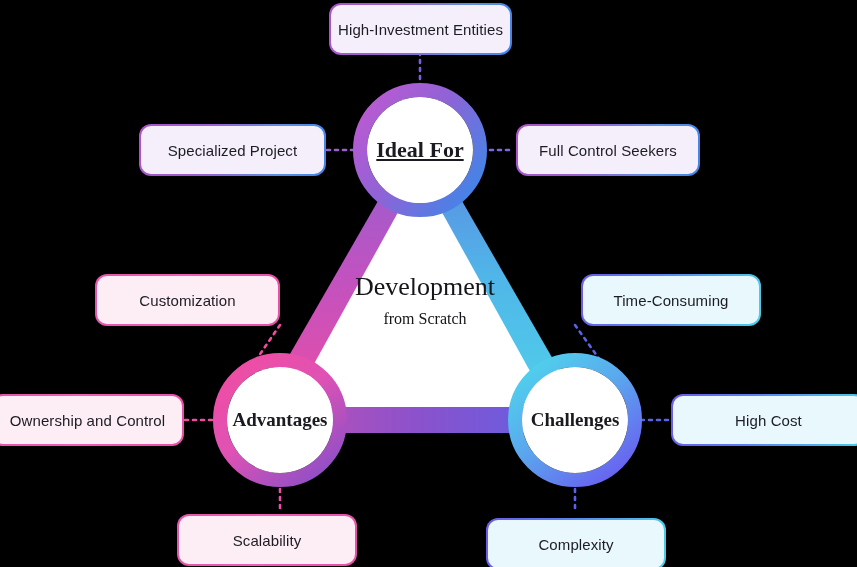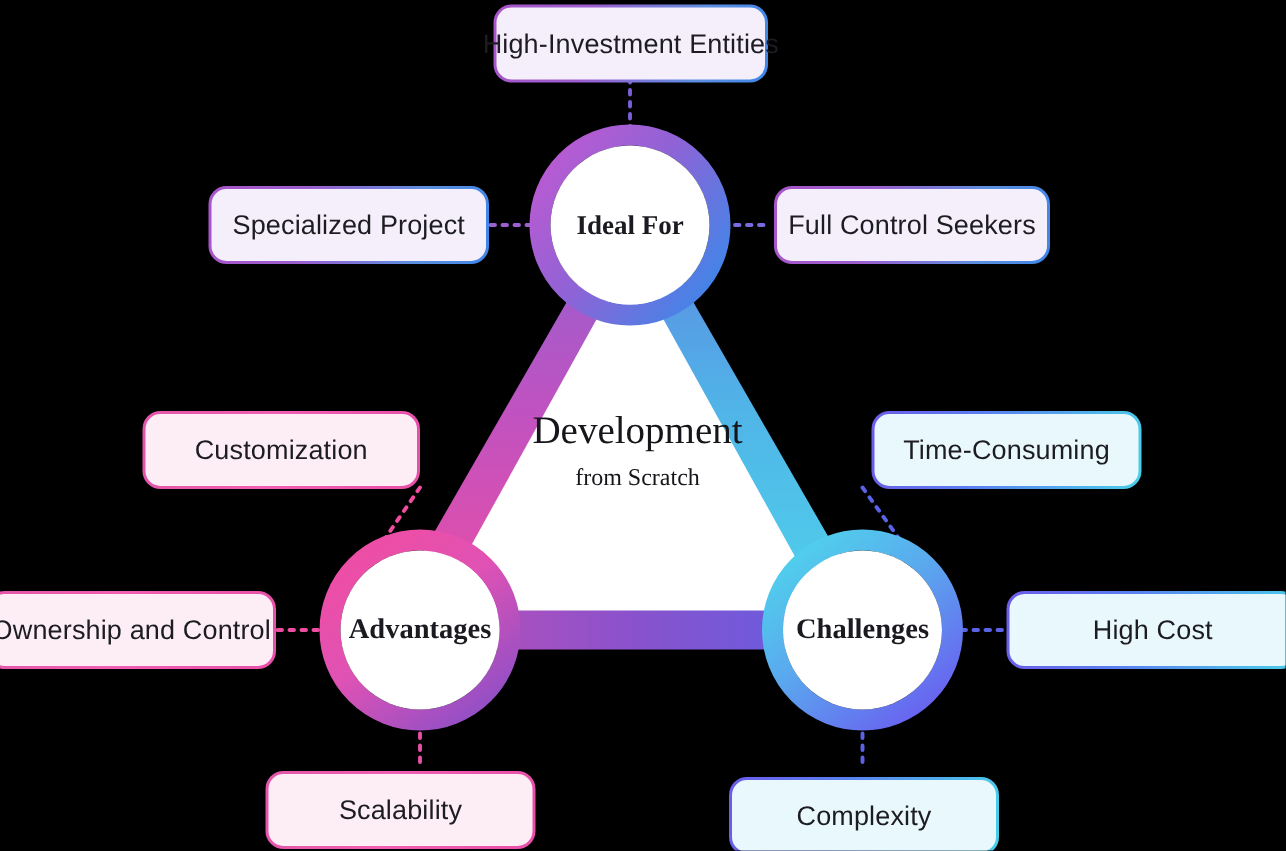--- a/index.html
+++ b/index.html
@@ -38,21 +38,21 @@
     justify-content: center;
   }
   .label-inner {
     width: 100%;
     height: 100%;
     border-radius: 10px;
     display: flex;
     align-items: center;
     justify-content: center;
     font-family: "Liberation Sans", sans-serif;
-    font-size: 18px;
+    font-size: 15px;
     font-weight: 500;
     letter-spacing: 0.1px;
     color: #1c1c22;
     text-align: center;
     white-space: nowrap;
     padding: 0 10px;
     box-sizing: border-box;
   }
 
   
@@ -72,21 +72,21 @@
     position: absolute;
     display: flex;
     align-items: center;
     justify-content: center;
     font-family: "Liberation Serif", serif;
     font-weight: 700;
     color: #1a1a20;
     white-space: nowrap;
     pointer-events: none;
   }
-  .node-label.top { font-size: 18px; }
+  .node-label.top { font-size: 22px; text-decoration: underline; }
   .node-label.bottom { font-size: 19px; }
 
   
   #center-title {
     position: absolute;
     left: 320px;
     top: 272px;
     width: 210px;
     text-align: center;
     font-family: "Liberation Serif", serif;

